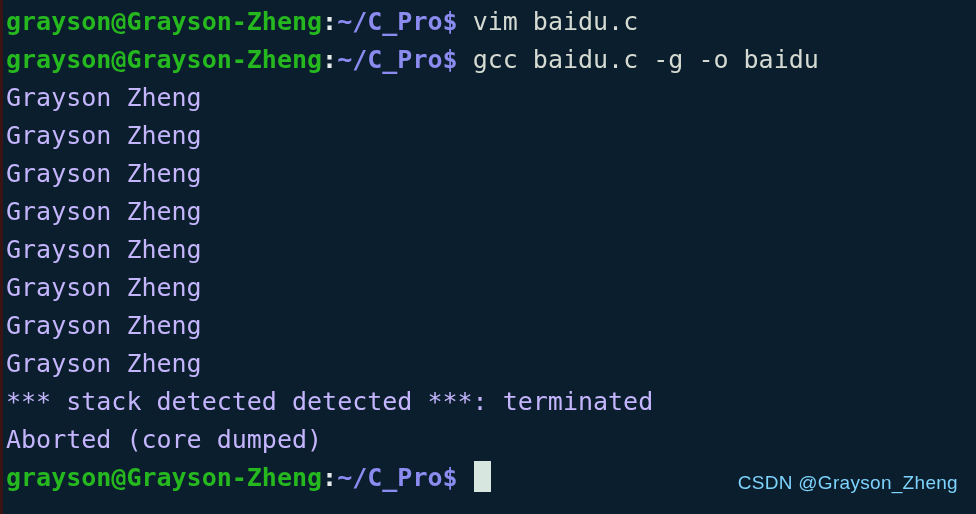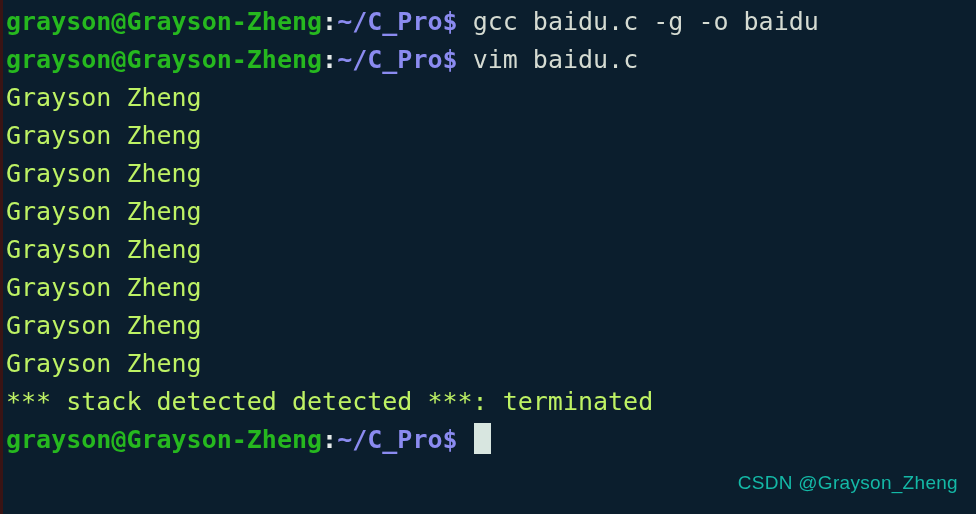--- a/index.html
+++ b/index.html
@@ -54,59 +54,60 @@
     font-weight: bold;
   }
   .seg-dollar {
     color: #8b8bf0;
     font-weight: bold;
   }
   .seg-cmd {
     color: #d5dbd2;
   }
   .out {
-    color: #bef264;
+    color: #c4b5fd;
     text-align: right;
   }
   .cursor {
     display: inline-block;
     width: 17px;
     height: 31px;
     background: #d8e6e0;
     vertical-align: -6px;
     margin-left: 1px;
   }
   #watermark {
     position: absolute;
     right: 18px;
     bottom: 12px;
     font-family: "Liberation Sans", sans-serif;
     font-size: 19px;
-    color: #14b8a6;
+    color: #7dd3fc;
     letter-spacing: 0.3px;
     white-space: pre;
   }
 </style>
 </head>
 <body>
 
 <div id="terminal">
 
   <div id="left-border"></div>
 
   <div id="screen">
+      <div class="line"><span class="seg-user">grayson@Grayson-Zheng</span><span class="seg-colon">:</span><span class="seg-path">~/C_Pro</span><span class="seg-dollar">$</span><span class="seg-cmd"> </span><span class="seg-cmd">vim baidu.c</span></div>
       <div class="line"><span class="seg-user">grayson@Grayson-Zheng</span><span class="seg-colon">:</span><span class="seg-path">~/C_Pro</span><span class="seg-dollar">$</span><span class="seg-cmd"> </span><span class="seg-cmd">gcc baidu.c -g -o baidu</span></div>
-      <div class="line"><span class="seg-user">grayson@Grayson-Zheng</span><span class="seg-colon">:</span><span class="seg-path">~/C_Pro</span><span class="seg-dollar">$</span><span class="seg-cmd"> </span><span class="seg-cmd">vim baidu.c</span></div>
       <div class="line"><span class="out">Grayson Zheng</span></div>
       <div class="line"><span class="out">Grayson Zheng</span></div>
       <div class="line"><span class="out">Grayson Zheng</span></div>
       <div class="line"><span class="out">Grayson Zheng</span></div>
       <div class="line"><span class="out">Grayson Zheng</span></div>
       <div class="line"><span class="out">Grayson Zheng</span></div>
       <div class="line"><span class="out">Grayson Zheng</span></div>
       <div class="line"><span class="out">Grayson Zheng</span></div>
       <div class="line"><span class="out">*** stack detected detected ***: terminated</span></div>
+      <div class="line"><span class="out">Aborted (core dumped)</span></div>
       <div class="line"><span class="seg-user">grayson@Grayson-Zheng</span><span class="seg-colon">:</span><span class="seg-path">~/C_Pro</span><span class="seg-dollar">$</span><span class="seg-cmd"> </span><span class="seg-cmd"></span><span class="cursor"></span></div>
     </div>
 
   <div id="watermark">CSDN @Grayson_Zheng</div>
 
 </div>
 
 </body></html>

